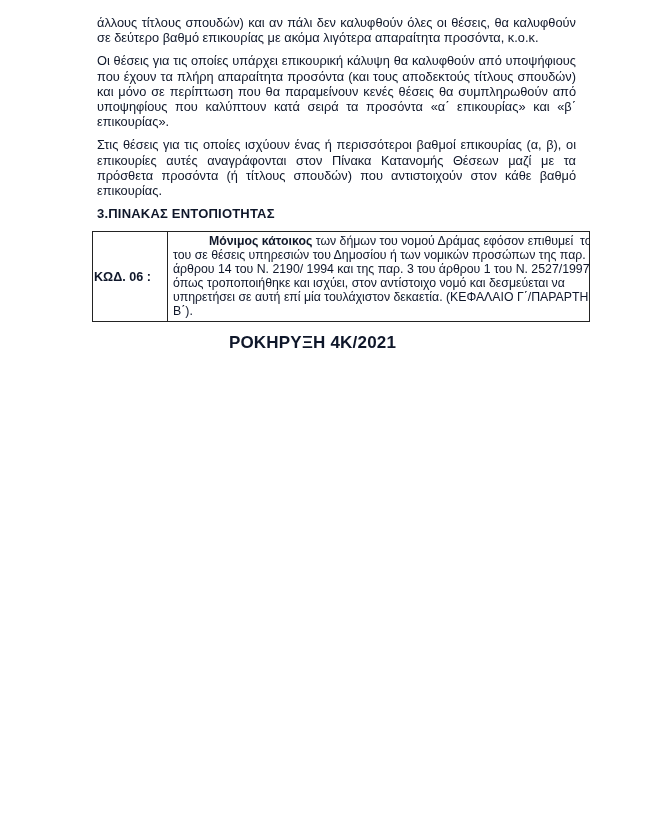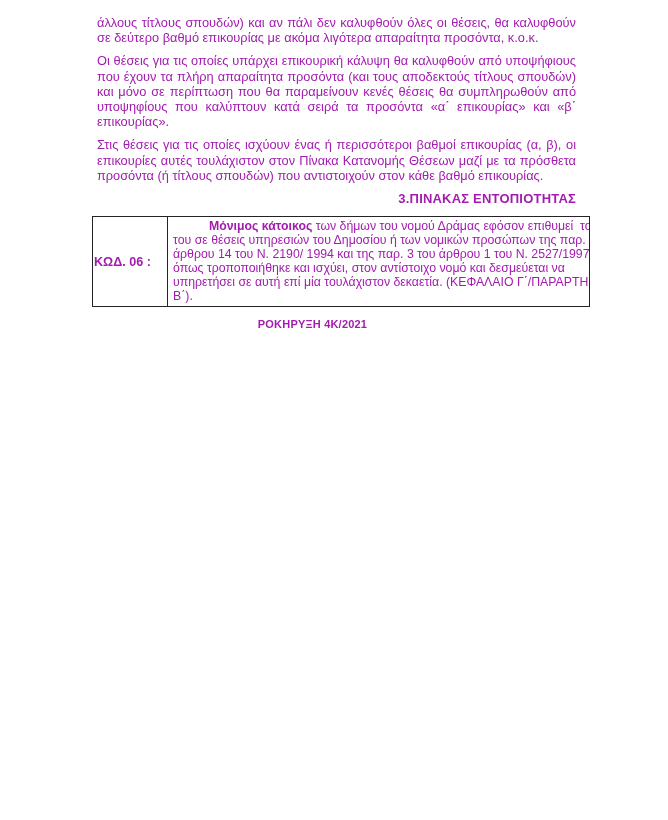--- a/index.html
+++ b/index.html
@@ -7,38 +7,38 @@
     padding: 0;
     background: #ffffff;
   }
   .page {
     position: relative;
     width: 668px;
     height: 820px;
     background: #ffffff;
     overflow: hidden;
     font-family: "Liberation Sans", sans-serif;
-    color: #a21caf;
+    color: #0f172a;
   }
   .content {
     position: absolute;
     left: 97px;
     top: 15px;
     width: 479px;
   }
   .content p {
     margin: 0 0 8px 0;
     font-size: 12.8px;
     line-height: 15.2px;
     text-align: justify;
   }
   .section-heading {
     font-size: 13px;
     font-weight: bold;
-    text-align: right;
+    text-align: left;
     margin: 3px 0 10px 0;
     letter-spacing: 0.2px;
   }
   .locality-table {
     border-collapse: collapse;
     margin-left: -5px;
     width: 498px;
     table-layout: fixed;
   }
   .locality-table td {
@@ -58,38 +58,38 @@
     white-space: pre;
     vertical-align: top;
     overflow: hidden;
   }
   .desc-cell .bold {
     font-weight: bold;
     margin-left: 36px;
   }
   .footer-heading {
     font-weight: bold;
-    font-size: 11px;
+    font-size: 17px;
     text-align: center;
     margin-top: 11px;
     padding-right: 48px;
     letter-spacing: 0.2px;
   }
 </style>
 </head>
 <body>
 
 <div class="page">
   <div class="content">
 
     <p>άλλους τίτλους σπουδών) και αν πάλι δεν καλυφθούν όλες οι θέσεις, θα καλυφθούν σε δεύτερο βαθμό επικουρίας με ακόμα λιγότερα απαραίτητα προσόντα, κ.ο.κ.</p>
 
     <p>Οι θέσεις για τις οποίες υπάρχει επικουρική κάλυψη θα καλυφθούν από υποψήφιους που έχουν τα πλήρη απαραίτητα προσόντα (και τους αποδεκτούς τίτλους σπουδών) και μόνο σε περίπτωση που θα παραμείνουν κενές θέσεις θα συμπληρωθούν από υποψηφίους που καλύπτουν κατά σειρά τα προσόντα «α΄ επικουρίας» και «β΄ επικουρίας».</p>
 
-    <p>Στις θέσεις για τις οποίες ισχύουν ένας ή περισσότεροι βαθμοί επικουρίας (α, β), οι επικουρίες αυτές τουλάχιστον στον Πίνακα Κατανομής Θέσεων μαζί με τα πρόσθετα προσόντα (ή τίτλους σπουδών) που αντιστοιχούν στον κάθε βαθμό επικουρίας.</p>
+    <p>Στις θέσεις για τις οποίες ισχύουν ένας ή περισσότεροι βαθμοί επικουρίας (α, β), οι επικουρίες αυτές αναγράφονται στον Πίνακα Κατανομής Θέσεων μαζί με τα πρόσθετα προσόντα (ή τίτλους σπουδών) που αντιστοιχούν στον κάθε βαθμό επικουρίας.</p>
 
     <div class="section-heading">3.ΠΙΝΑΚΑΣ ΕΝΤΟΠΙΟΤΗΤΑΣ</div>
 
     <table class="locality-table">
       <tbody>
         <tr>
           <td class="code-cell">ΚΩΔ. 06 :</td>
           <td class="desc-cell"><span class="bold">Μόνιμος κάτοικος</span><span> των δήμων του νομού Δράμας εφόσον επιθυμεί  τον διορισμό
 του σε θέσεις υπηρεσιών του Δημοσίου ή των νομικών προσώπων της παρ. 1 του
 άρθρου 14 του Ν. 2190/ 1994 και της παρ. 3 του άρθρου 1 του Ν. 2527/1997

